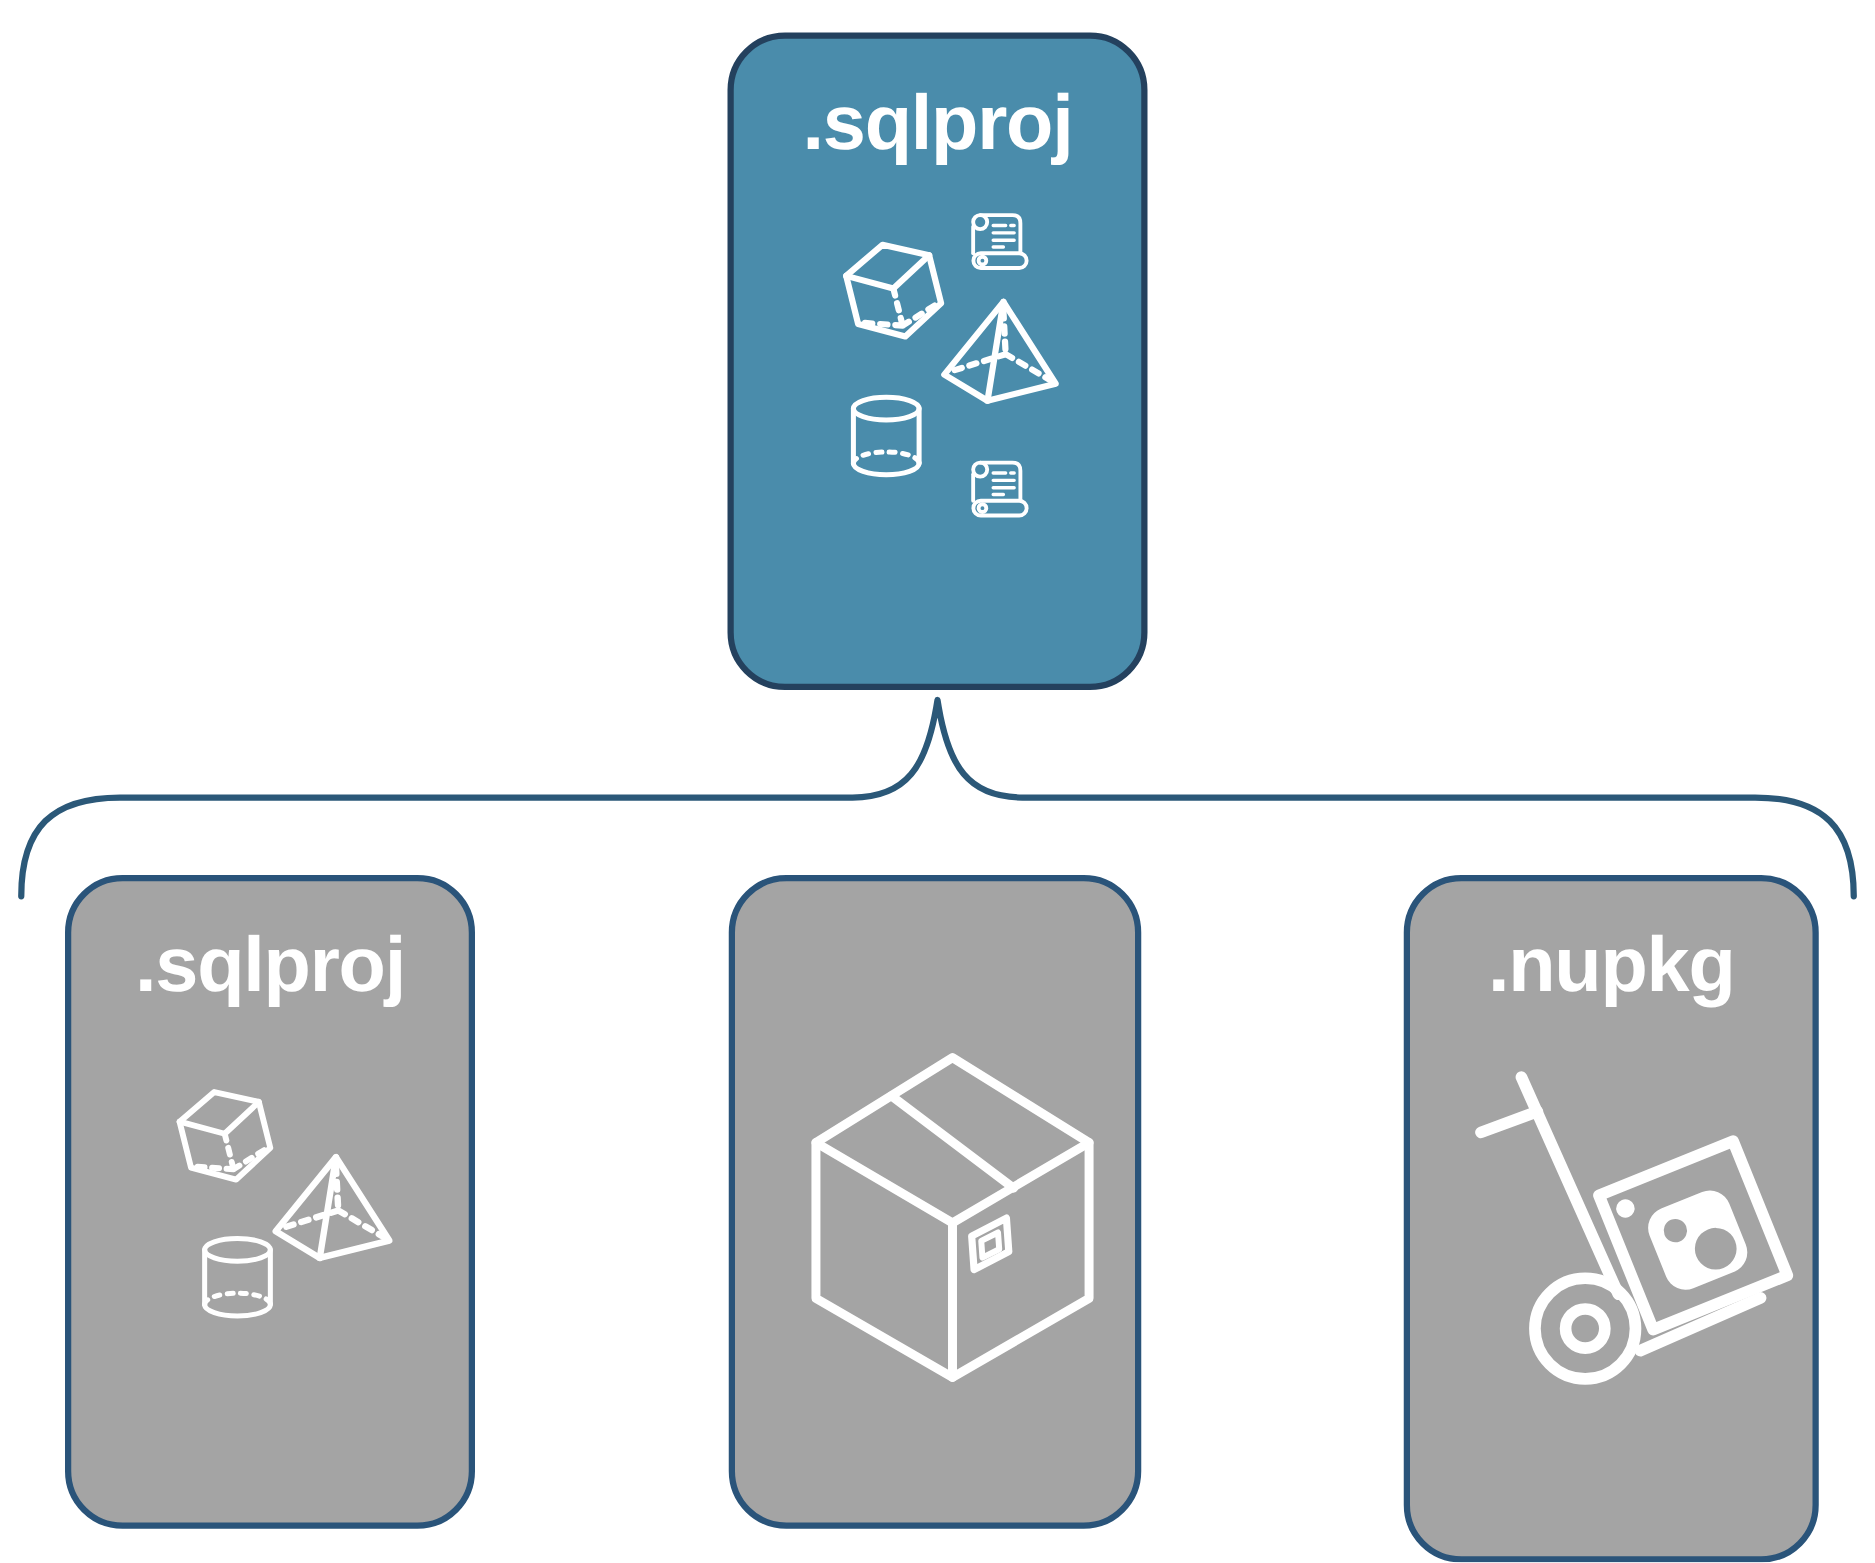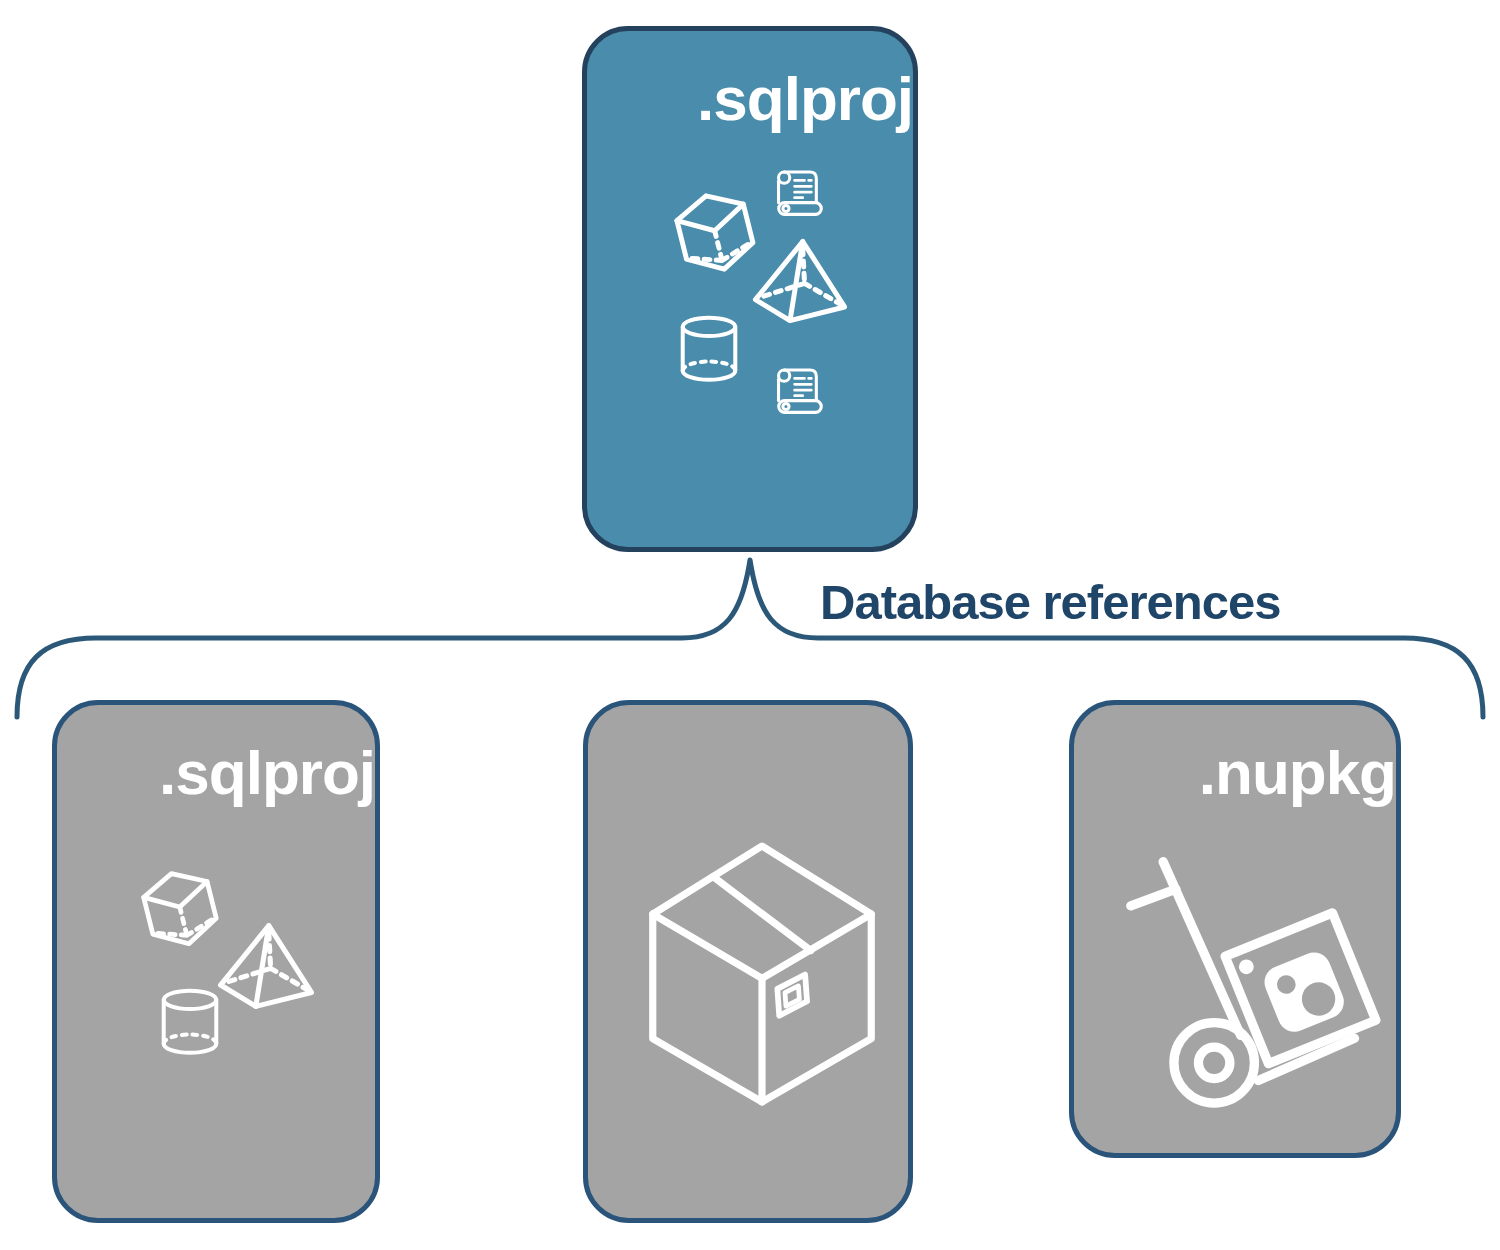--- a/index.html
+++ b/index.html
@@ -10,23 +10,23 @@
   .brace-svg{position:absolute;left:0;top:0;width:1500px;height:1250px;pointer-events:none;}
   .conn-label{
     position:absolute;left:820px;top:575px;width:520px;height:54px;line-height:54px;
     font-size:49px;font-weight:700;color:#1F4569;letter-spacing:-1px;white-space:nowrap;
   }
   .card{position:absolute;border:5px solid #2A547A;border-radius:46px;box-sizing:border-box;}
   .card.top{left:582px;top:26px;width:336px;height:526px;background:#4A8CAB;border-color:#24415E;}
   .card.child{background:#A4A4A4;}
   .card.c1{left:52px;top:700px;width:328px;height:523px;}
   .card.c2{left:583px;top:700px;width:330px;height:523px;}
-  .card.c3{left:1069px;top:700px;width:332px;height:458px;}
+  .card.c3{left:1123px;top:700px;width:332px;height:550px;}
   .title{
-    margin:0;position:absolute;top:32px;left:0;right:0;text-align:right;
+    margin:0;position:absolute;top:32px;left:0;right:0;text-align:center;
     font-size:62px;font-weight:700;color:#ffffff;letter-spacing:-1px;
   }
   .ic{position:absolute;overflow:visible;}
   .defs-holder{position:absolute;width:0;height:0;overflow:hidden;}
 </style>
 </head>
 <body>
 
 <svg class="defs-holder" aria-hidden="true">
   <defs>
@@ -56,21 +56,20 @@
     </g>
   </defs>
 </svg>
 
 <div class="canvas">
 
   <svg class="brace-svg" viewBox="0 0 1500 1250">
     <path d="M 17 717 C 17 662 42 638 96 638 L 682 638 C 726 638 741 612 749 566 L 750 560 L 751 566 C 759 612 774 638 818 638 L 1404 638 C 1458 638 1483 662 1483 717" fill="none" stroke="#2B5878" stroke-width="5" stroke-linecap="round" stroke-linejoin="round"></path>
   </svg>
 
-  <div class="conn-label">Database references</div>
 
   <section class="card top">
     <h2 class="title">.sqlproj</h2>
     <svg class="ic" style="left:184px;top:134px;width:58px;height:58px" viewBox="0 0 64 64">
         <use href="#icon-scroll"></use>
       </svg>
     <svg class="ic" style="left:84px;top:160px;width:90px;height:90px" viewBox="0 0 100 100">
         <use href="#icon-cube"></use>
       </svg>
     <svg class="ic" style="left:163px;top:205px;width:100px;height:91px" viewBox="0 0 110 100">

